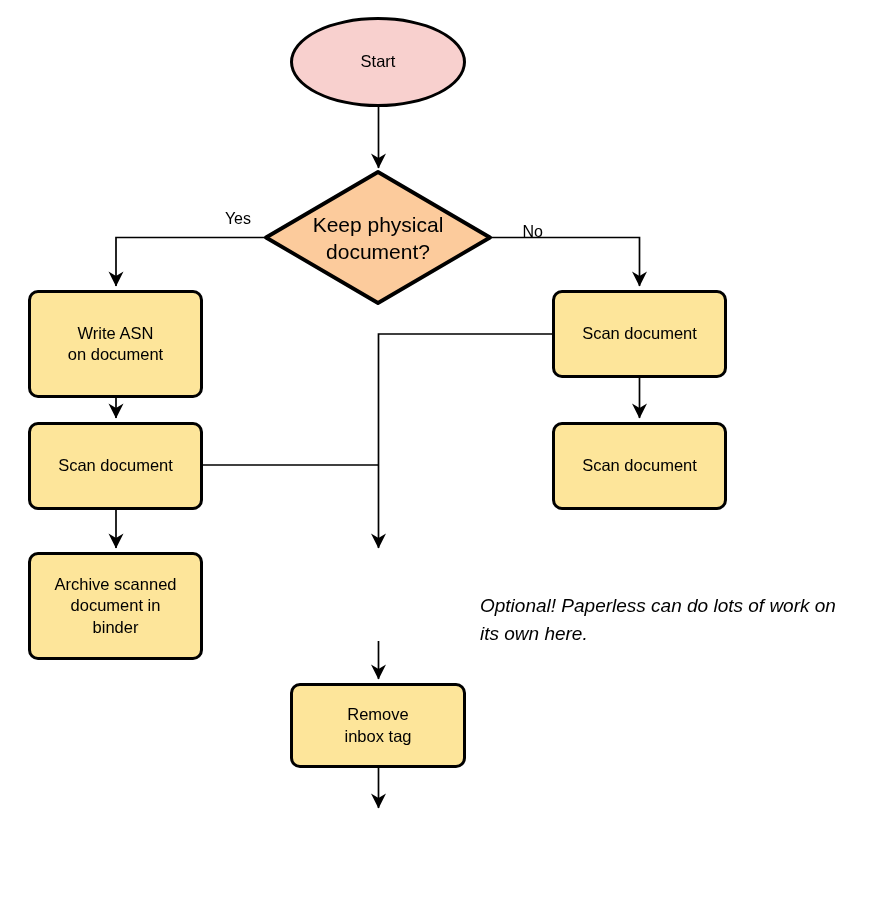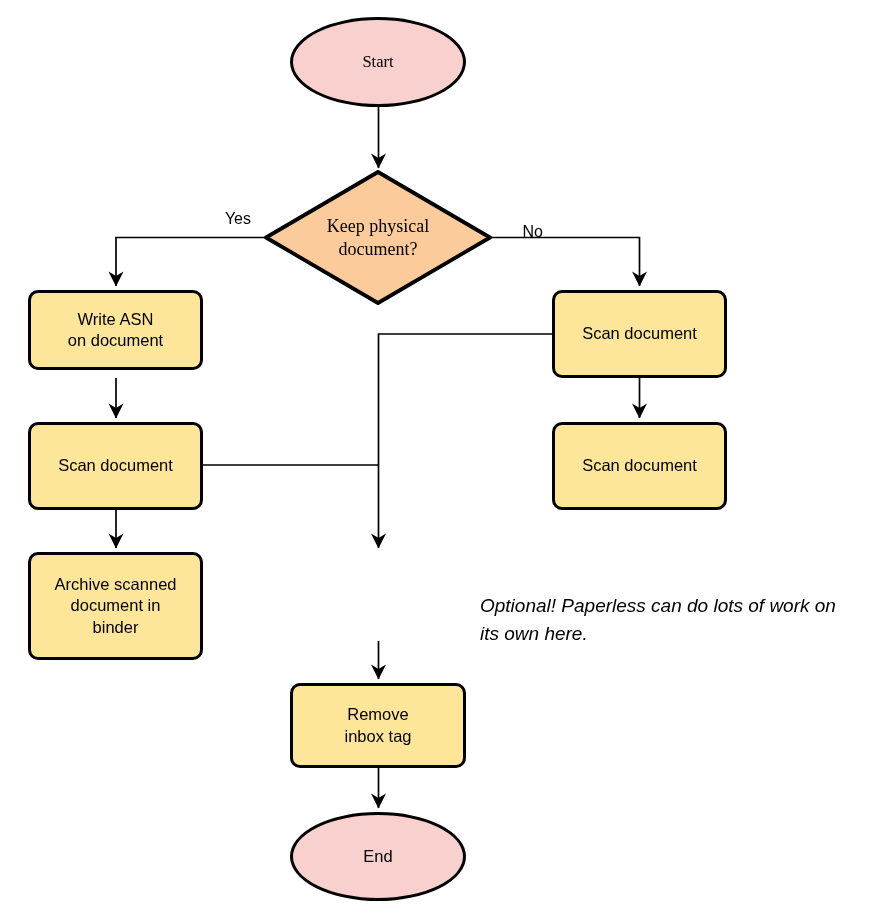--- a/index.html
+++ b/index.html
@@ -40,22 +40,21 @@
   }
   .node.terminal {
     background: var(--pink);
     border-radius: 50%;
     border-width: 3.5px;
   }
   .decision-label {
     position: absolute;
     background: transparent;
     border: none;
-    font-size: 18px;
-    font-family: Liberation Serif, serif;
+    font-size: 21px;
   }
   .edge-label {
     position: absolute;
     font-size: 16px;
     text-align: right;
     white-space: nowrap;
   }
   .annotation {
     position: absolute;
     font-size: 19px;
@@ -94,34 +93,34 @@
     <path class="edge" d="M116,510 L116,548" marker-end="url(#arrow)"></path>
     <path class="edge" d="M639.5,378 L639.5,418" marker-end="url(#arrow)"></path>
     <path class="edge" d="M552,334 L378.5,334 L378.5,548" marker-end="url(#arrow)"></path>
     <path class="edge" d="M203,465 L378.5,465"></path>
     <path class="edge" d="M378.5,641 L378.5,679" marker-end="url(#arrow)"></path>
     <path class="edge" d="M378.5,768 L378.5,808" marker-end="url(#arrow)"></path>
 
     <polygon class="diamond" points="378,172 490,237.5 378,303 266,237.5"></polygon>
   </svg>
 
-  <div class="node terminal" style="left:290px; top:17px; width:176px; height:90px;font-family:Liberation Serif, serif;">
+  <div class="node terminal" style="left:290px; top:17px; width:176px; height:90px;">
     <span>Start</span>
   </div>
 
   <div class="node decision-label" style="left:298px; top:210px; width:160px; height:56px;">
     <span>Keep physical
 document?</span>
   </div>
 
   <div class="edge-label" style="left:205px; top:210px; width:46px;">Yes</div>
 
   <div class="edge-label" style="left:497px; top:223px; width:46px;">No</div>
 
-  <div class="node process" style="left:28px; top:290px; width:175px; height:80px;">
+  <div class="node process" style="left:28px; top:290px; width:175px; height:108px;">
     <span>Write ASN
 on document</span>
   </div>
 
   <div class="node process" style="left:28px; top:422px; width:175px; height:88px;">
     <span>Scan document</span>
   </div>
 
   <div class="node process" style="left:28px; top:552px; width:175px; height:108px;">
     <span>Archive scanned
@@ -139,17 +138,14 @@
 
 
   <div class="annotation" style="left:480px; top:592px; width:410px;">Optional! Paperless can do lots of work on
 its own here.</div>
 
   <div class="node process" style="left:290px; top:683px; width:176px; height:85px;">
     <span>Remove
 inbox tag</span>
   </div>
 
-  <div class="node terminal" style="left:290px; top:812px; width:176px; height:89px;">
-    <span>End</span>
-  </div>
 
 </div>
 
 </body></html>

